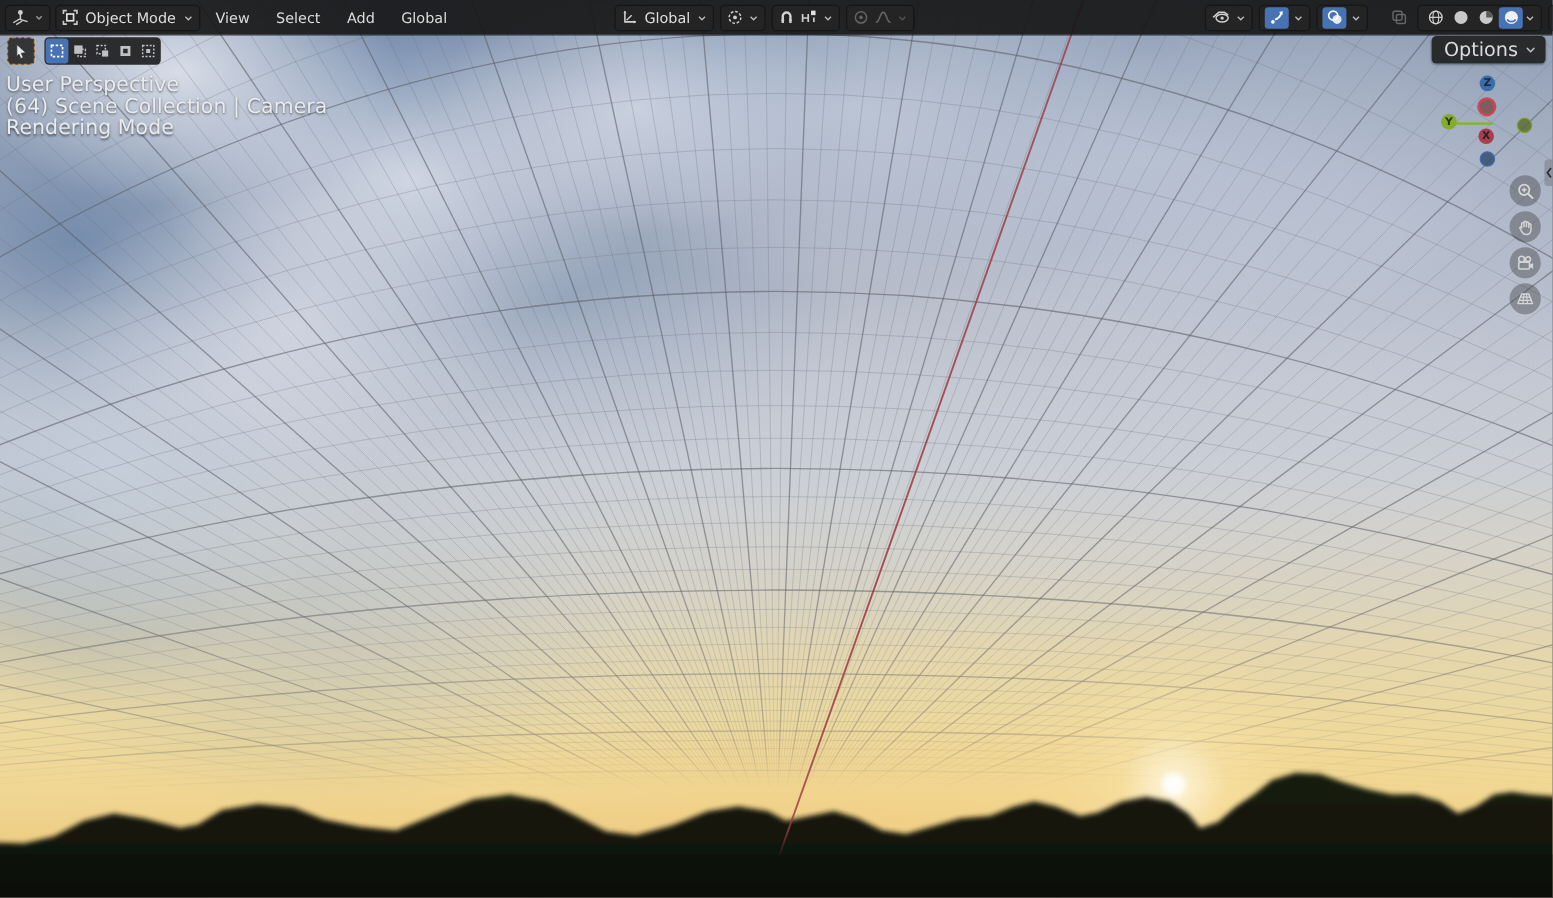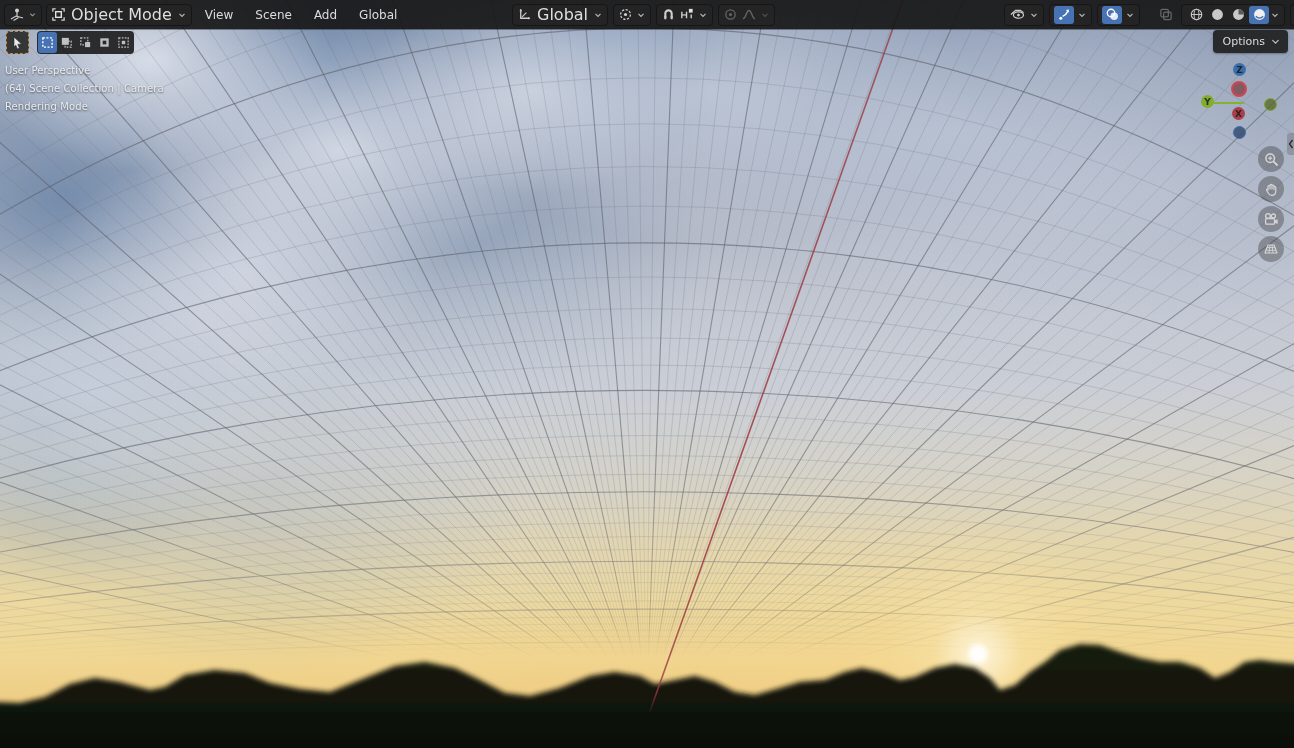--- a/index.html
+++ b/index.html
@@ -42,24 +42,24 @@
   }
   .sun-glow {
     background:
       radial-gradient(circle at 978px 654px, rgba(255,255,255,.98) 0px, rgba(255,255,255,.95) 6px, rgba(255,248,224,.7) 13px, rgba(252,234,180,.34) 44px, rgba(250,225,160,.16) 90px, rgba(250,225,160,0) 140px),
       radial-gradient(ellipse 520px 150px at 1010px 672px, rgba(250,216,140,.32), transparent 75%),
       radial-gradient(ellipse 900px 120px at 647px 690px, rgba(244,200,120,.25), transparent 80%);
   }
   svg.full { position:absolute; inset:0; width:1294px; height:748px; display:block; }
 
   
-  .view-text { position:absolute; left:5px; top:62px; color:#e9ebee; font-size:10px; line-height:18px; text-shadow:0 1px 2px rgba(0,0,0,.55); letter-spacing:.1px; }
+  .view-text { position:absolute; left:5px; top:62px; color:#e9ebee; font-size:17px; line-height:18px; text-shadow:0 1px 2px rgba(0,0,0,.55); letter-spacing:.1px; }
 
   .options-btn { position:absolute; right:6px; top:30px; height:23px; padding:0 7px 0 10px; display:flex; align-items:center; gap:5px;
-    background:rgba(32,32,32,.92); border-radius:4px; color:#dcdcdc; font-size:11px; cursor:default; box-shadow:0 1px 2px rgba(0,0,0,.3); }
+    background:rgba(32,32,32,.92); border-radius:4px; color:#dcdcdc; font-size:16px; cursor:default; box-shadow:0 1px 2px rgba(0,0,0,.3); }
 
   .gizmo { position:absolute; left:1195px; top:60px; width:95px; height:90px; }
   .gizmo .axis-line { position:absolute; left:17px; top:42px; width:32px; height:2px; background:#86b32e; }
   .ball { position:absolute; border-radius:50%; display:flex; align-items:center; justify-content:center;
     font-size:9px; font-weight:bold; color:rgba(15,20,30,.8); }
   .ball.z  { left:38px; top:3px;  width:13px; height:13px; background:#3d6da8; }
   .ball.negx{ left:36px; top:21px; width:16px; height:16px; background:rgba(125,66,66,.78); border:2px solid #cf4754; }
   .ball.y  { left:6px;  top:35px; width:13px; height:13px; background:#84ad30; }
   .ball.negy{ left:69px; top:38px; width:13px; height:13px; background:rgba(92,108,48,.82); border:1.5px solid #7fa32e; }
   .ball.x  { left:37px; top:47px; width:13px; height:13px; background:#a93f4a; }
@@ -72,21 +72,21 @@
   .npanel-tab { position:absolute; right:0; top:133px; width:7px; height:22px; background:rgba(120,124,134,.55); border-radius:3px 0 0 3px; display:flex; align-items:center; justify-content:center; }
 
   
   .header { position:absolute; left:0; top:0; width:1294px; height:29px; background:rgba(23,23,23,.92); display:flex; align-items:center; box-shadow:0 1px 0 rgba(0,0,0,.35); }
   .h-left { position:absolute; left:4px; top:0; height:29px; display:flex; align-items:center; gap:4px; }
   .h-center { position:absolute; left:512px; top:0; height:29px; display:flex; align-items:center; gap:5px; }
   .h-right { position:absolute; left:1004px; top:0; height:29px; display:flex; align-items:center; gap:5px; }
   .pill { height:22px; background:#242424; border:1px solid #161616; border-radius:4px; display:flex; align-items:center; padding:0 4px; gap:3px; cursor:default; }
   .pill.disabled svg { opacity:.45; }
   .menu-item { color:#dcdcdc; font-size:12px; padding:0 9px; height:32px; display:flex; align-items:center; cursor:default; }
-  .pill .label { color:#dfdfdf; font-size:16px; padding:0 2px; white-space:nowrap; }
+  .pill .label { color:#dfdfdf; font-size:12px; padding:0 2px; white-space:nowrap; }
   .iconbox { width:20px; height:18px; display:flex; align-items:center; justify-content:center; border-radius:3px; }
   .iconbox.active { background:#4772b3; }
   .sep { width:6px; }
 
   
   .toolrow { position:absolute; left:6px; top:31px; display:flex; align-items:center; gap:8px; }
   .active-tool { width:23px; height:23px; border-radius:4px; background:rgba(40,40,40,.9); border:1.5px dashed #c98a3d; display:flex; align-items:center; justify-content:center; cursor:default; }
   .mode-group { height:23px; background:rgba(30,30,30,.92); border-radius:4px; display:flex; align-items:center; padding:1px; }
   .mode-btn { width:19px; height:21px; display:flex; align-items:center; justify-content:center; border-radius:3px; cursor:default; }
   .mode-btn.active { background:#4772b3; }
@@ -409,21 +409,21 @@
         <span class="label">Object Mode</span>
         <svg width="10" height="10" viewBox="0 0 14 14">
           <path d="M3.5 5.5 L7 9 L10.5 5.5" fill="none" stroke="#bbb" stroke-width="1.6"></path>
         </svg>
       </div>
 
       <div class="menu-item">
           <span>View</span>
         </div>
       <div class="menu-item">
-          <span>Scene</span>
+          <span>Select</span>
         </div>
       <div class="menu-item">
           <span>Add</span>
         </div>
       <div class="menu-item">
           <span>Global</span>
         </div>
     </div>
 
     <div class="h-center">

